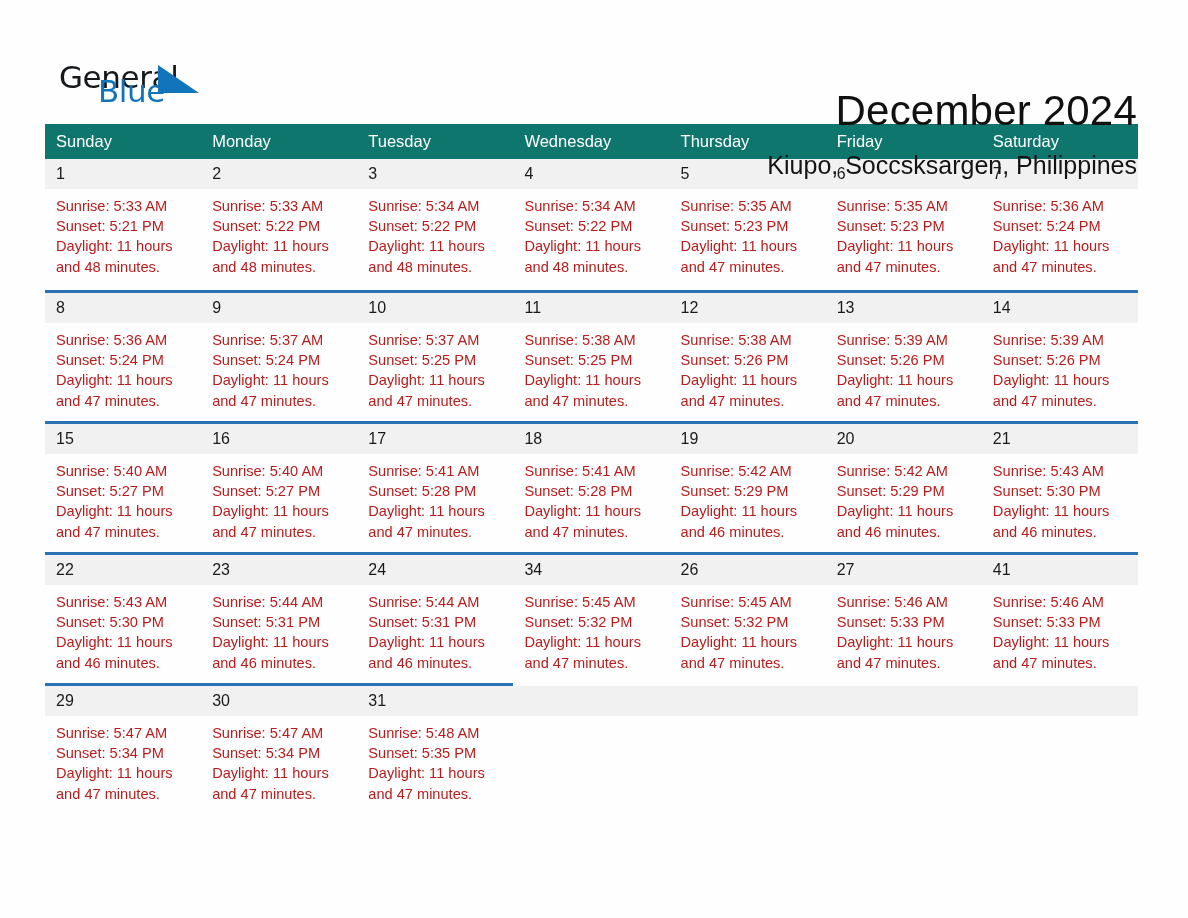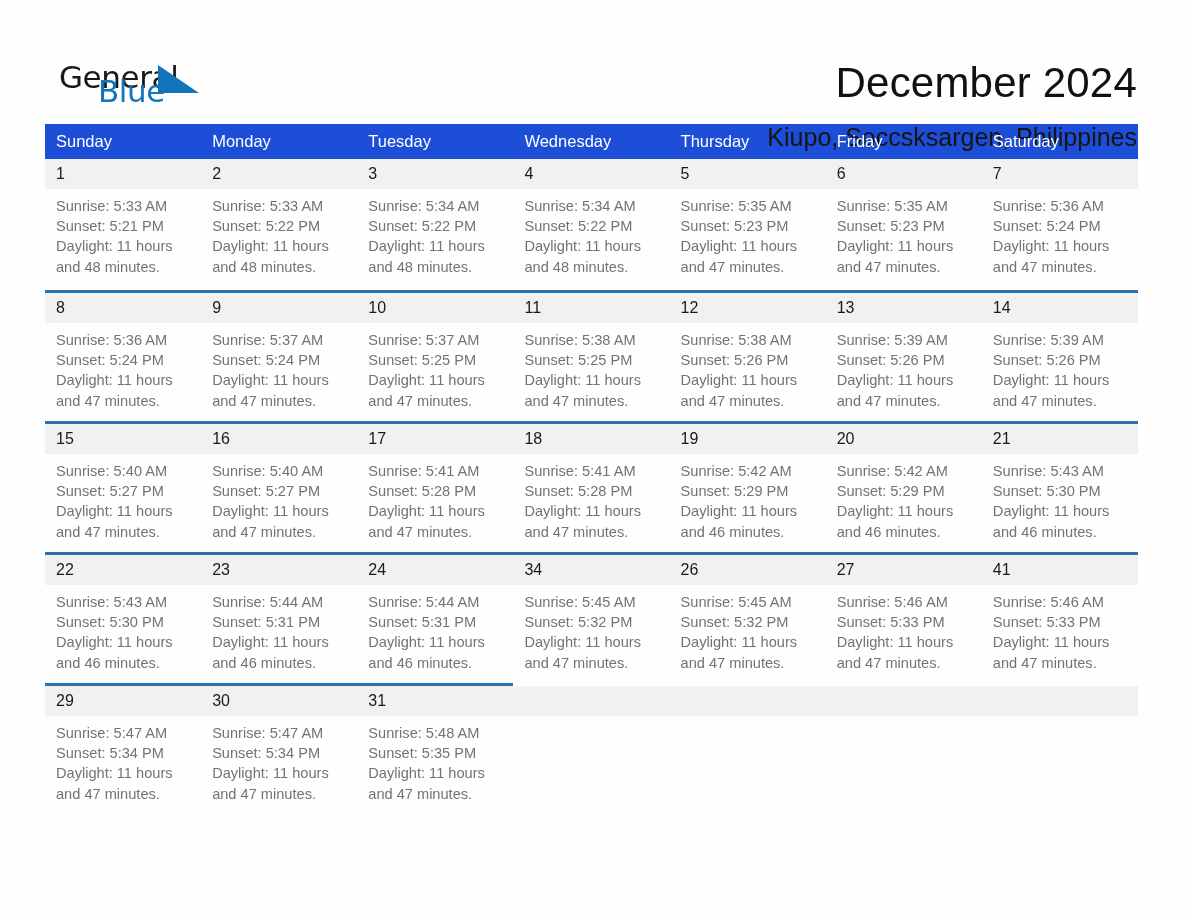--- a/index.html
+++ b/index.html
@@ -78,39 +78,40 @@
     flex: 1 1 auto;
     padding-right: 6px;
   }
   .cal-title {
     font-size: 42px;
     font-weight: 400;
     line-height: 46px;
     color: #111;
     letter-spacing: 0.2px;
     font-family: "Liberation Sans", sans-serif;
+    margin-top: 28px;
   }
   .cal-subtitle {
     font-size: 25px;
     font-weight: 400;
     line-height: 30px;
     margin-top: 16px;
     color: #141414;
     font-family: "Liberation Sans", sans-serif;
   }
 
   
   .calendar {
     width: 1093px;
     margin-top: 14px;
     border-collapse: collapse;
     table-layout: fixed;
   }
   .calendar th {
-    background: #1d4ed8;
+    background: #0f766e;
     color: #ffffff;
     font-size: 16.5px;
     font-weight: 400;
     text-align: left;
     padding: 8px 0 9px 11px;
     height: 18px;
     line-height: 18px;
     border: 0;
   }
 
@@ -143,21 +144,21 @@
   }
   .daycell.empty .daynum {
     background: #f1f1f1;
     color: transparent;
   }
 
   .dayinfo {
     font-size: 14.6px;
     line-height: 20.2px;
     padding: 7px 6px 0 11px;
-    color: #737373;
+    color: #b91c1c;
     white-space: pre-line;
   }
   .daycell.empty .dayinfo { color: transparent; }
 </style>
 </head>
 <body>
 
 <div class="page">
 
   <div class="topbar">

